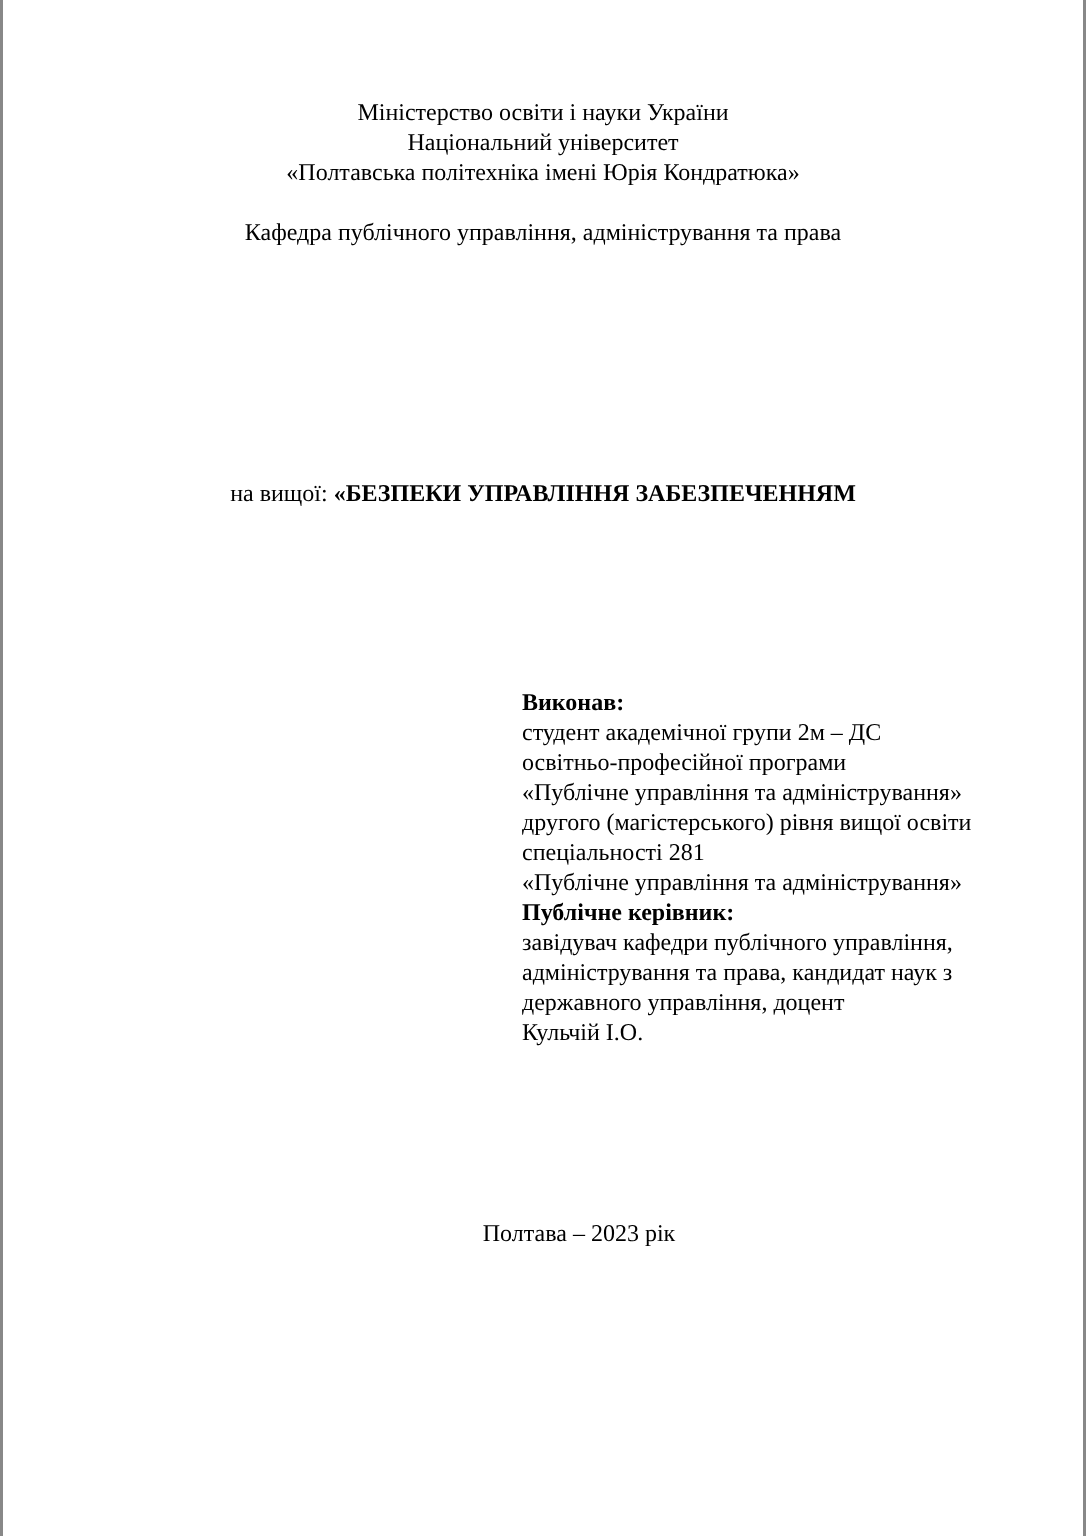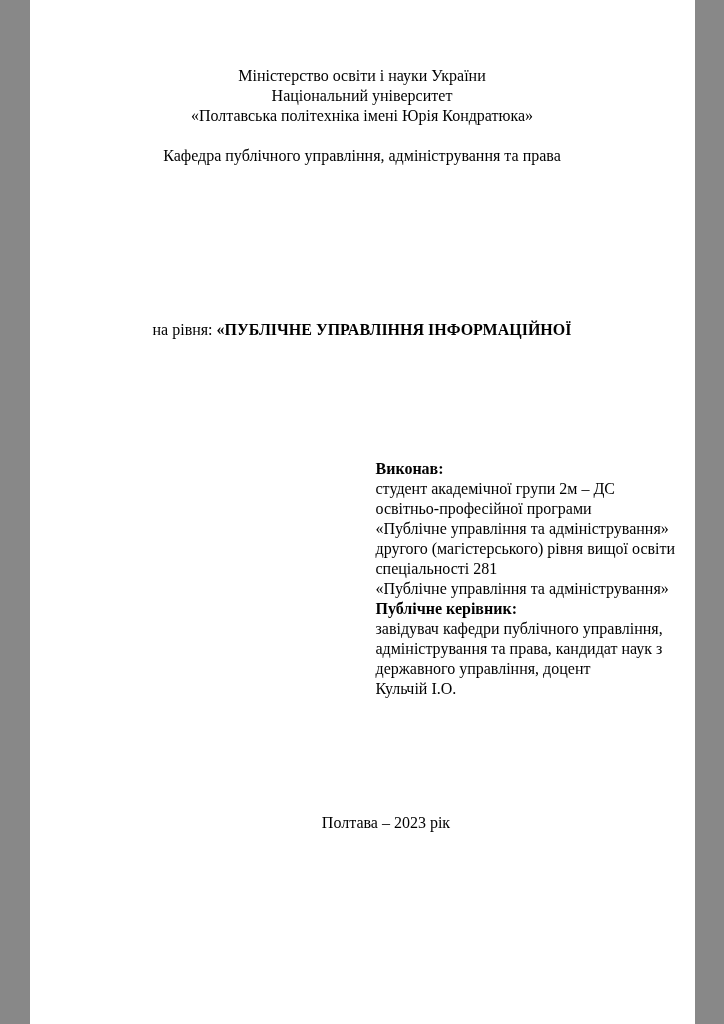--- a/index.html
+++ b/index.html
@@ -2,21 +2,21 @@
 <html lang="uk" style="--page-bg: #ffffff; --text: #000000;"><head>
 <meta charset="utf-8">
 <style>
   :root{
     --page-bg:#ffffff;
     --text:#000000;
   }
   html,body{margin:0;padding:0;background:#888;}
   .page{
     position:relative;
-    width:665px;
+    width:720px;
     height:1024px;
     margin:0 auto;
     background:var(--page-bg);
     color:var(--text);
     font-family:"Liberation Serif","DejaVu Serif",serif;
     font-size:16px;
     line-height:1.25;
     overflow:hidden;
   }
   .line{ white-space:nowrap; }
@@ -60,21 +60,21 @@
   <div class="header-block">
     <div class="line">Міністерство освіти і науки України</div>
     <div class="line">Національний університет</div>
     <div class="line">«Полтавська політехніка імені Юрія Кондратюка»</div>
     <div class="spacer"></div>
     <div class="line">Кафедра публічного управління, адміністрування та права</div>
   </div>
 
 
   <div class="topic-block">
-    <div class="line"><span>на рівня: </span><span class="bold">«ПУБЛІЧНЕ УПРАВЛІННЯ ІНФОРМАЦІЙНОЇ</span></div>
+    <div class="line"><span>на вищої: </span><span class="bold">«БЕЗПЕКИ УПРАВЛІННЯ ЗАБЕЗПЕЧЕННЯМ</span></div>
   </div>
 
   <div class="executor-block">
     <div class="line bold">Виконав:</div>
     <div class="line">студент академічної групи 2м – ДС</div>
     <div class="line">освітньо-професійної програми</div>
     <div class="line">«Публічне управління та адміністрування»</div>
     <div class="line">другого (магістерського) рівня вищої освіти</div>
     <div class="line">спеціальності 281</div>
     <div class="line">«Публічне управління та адміністрування»</div>

